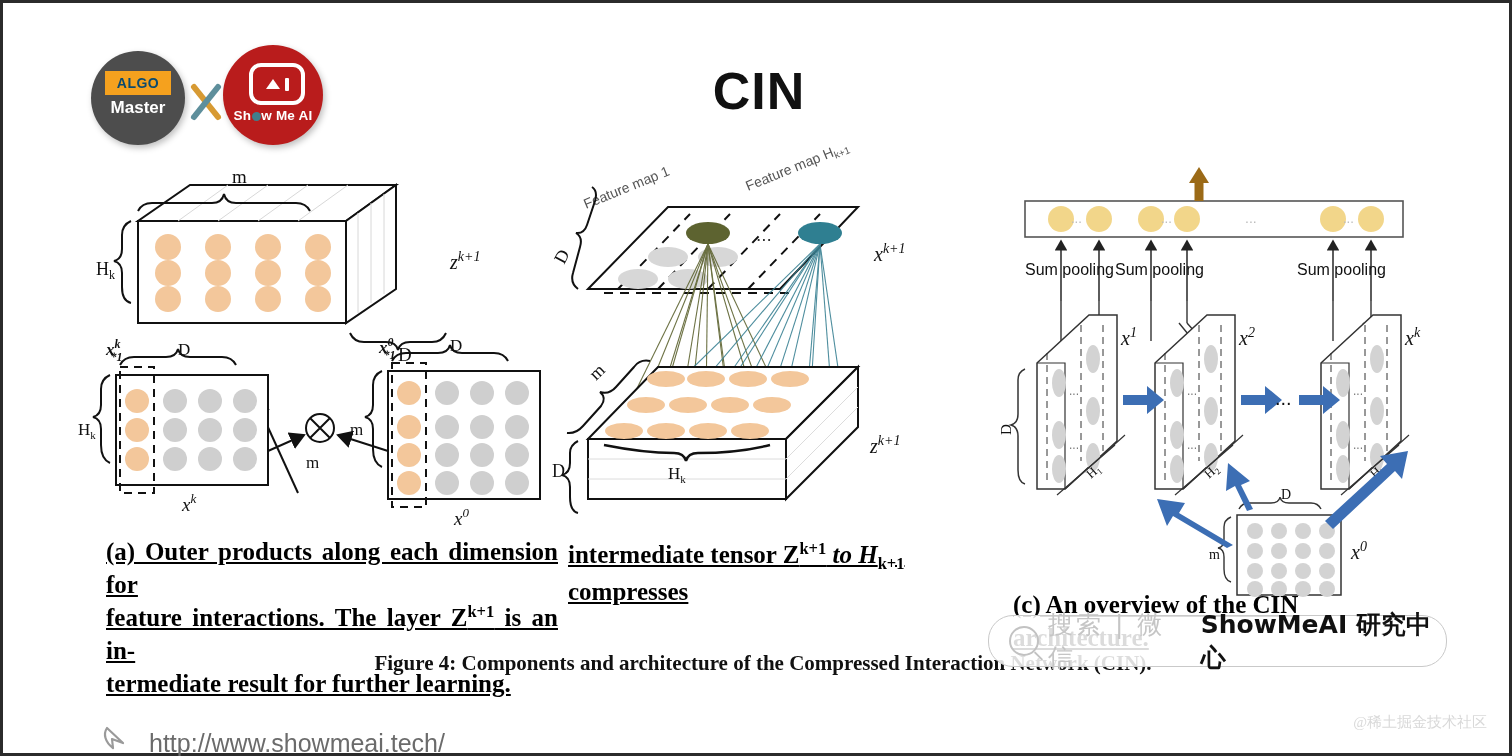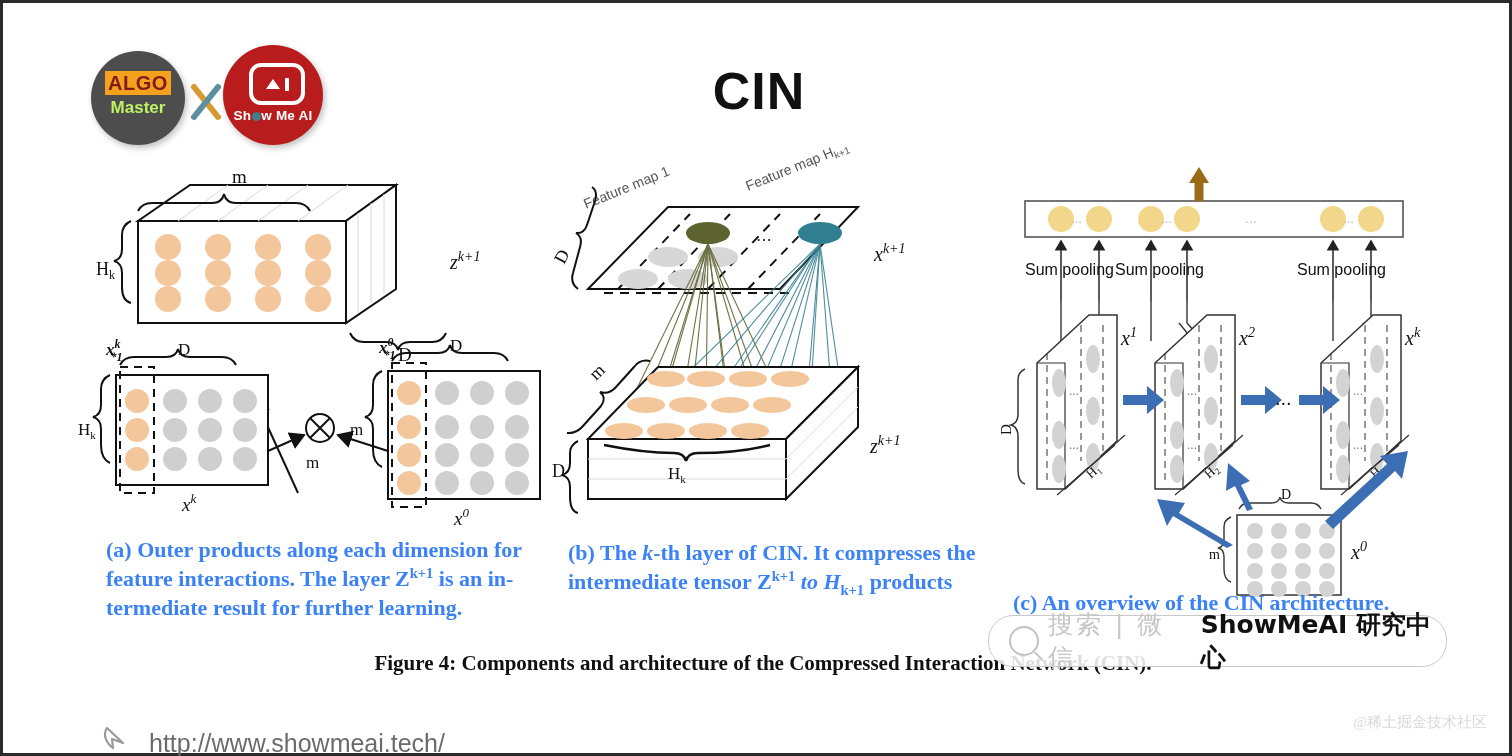--- a/index.html
+++ b/index.html
@@ -7,44 +7,44 @@
   #page{position:relative;width:1512px;height:756px;background:#ffffff;box-sizing:border-box;
         border:3px solid #2b2b2b;}
   .abs{position:absolute;}
   
   #logo-block{left:88px;top:42px;width:232px;height:108px;}
   .logo-circle{position:absolute;border-radius:50%;}
   #algo-circle{left:0;top:6px;width:94px;height:94px;background:#4d4d4d;
       box-shadow:2px 3px 6px rgba(0,0,0,.25);}
   #algo-badge{position:absolute;left:14px;top:20px;width:66px;height:24px;background:#f5a11e;
       display:flex;align-items:center;justify-content:center;}
-  #algo-badge span{font-size:20px;font-weight:bold;color:#7f1d1d;letter-spacing:.5px;
+  #algo-badge span{font-size:14px;font-weight:bold;color:#0c4a6e;letter-spacing:.5px;
       font-family:"Liberation Sans",sans-serif;}
-  #algo-master{position:absolute;left:0;top:47px;width:94px;text-align:center;color:#bef264;
+  #algo-master{position:absolute;left:0;top:47px;width:94px;text-align:center;color:#ffffff;
       font-size:17px;font-weight:bold;font-family:"Liberation Sans",sans-serif;}
   #x-mark{position:absolute;left:100px;top:40px;width:30px;height:34px;}
   #smai-circle{left:132px;top:0;width:100px;height:100px;background:#b91c1c;
       box-shadow:2px 3px 6px rgba(0,0,0,.25);}
   #smai-robot{position:absolute;left:26px;top:18px;width:48px;height:34px;border:4px solid #fff;
       border-radius:12px;display:flex;align-items:center;justify-content:center;gap:5px;}
   #smai-robot .caret{width:0;height:0;border-left:7px solid transparent;border-right:7px solid transparent;
       border-bottom:10px solid #ffffff;}
   #smai-robot .bar{width:4px;height:13px;background:#ffffff;border-radius:1px;}
   #smai-neck{position:absolute;left:36px;top:56px;width:28px;height:4px;background:#fff;border-radius:2px;}
   #smai-text{position:absolute;left:0;top:63px;width:100px;text-align:center;color:#fff;
       font-size:13.5px;font-weight:bold;letter-spacing:.2px;}
   #smai-text .eye{display:inline-block;width:9px;height:9px;border-radius:50%;
       background:#3f7f8c;vertical-align:-1px;margin:0 .5px;}
   
   #title{left:0;top:58px;width:1512px;text-align:center;font-size:52px;font-weight:bold;
      color:#111;letter-spacing:1px;font-family:"Liberation Sans",sans-serif;}
   
   #figure{left:95px;top:160px;width:1330px;height:520px;}
   .cap{position:absolute;font-family:"Liberation Serif",serif;font-weight:bold;
-      font-size:22px;color:#3b82f6;line-height:1.32;}
+      font-size:25px;color:#000000;line-height:1.32;text-decoration:underline;}
   #cap-a{left:8px;top:372px;width:452px;text-align:justify;}
   #cap-b{left:470px;top:375px;width:430px;}
   #cap-c{left:915px;top:425px;width:420px;text-align:left;}
   #fig-caption{left:0;top:488px;width:1330px;text-align:center;font-family:Liberation Serif, serif;
       font-weight:bold;font-size:21px;color:#111;}
   sup.s{font-size:.66em;vertical-align:super;}
   sub.s{font-size:.66em;vertical-align:sub;}
   .it{font-style:italic;}
   
   #wm-pill{left:985px;top:612px;width:437px;height:50px;border:1.6px solid #c9c9c9;border-radius:25px;
@@ -303,22 +303,21 @@
 
       <path d="M20 272 q-8 4 -8 12 v10 q0 10 -8 12 q8 2 8 12 v10 q0 14 8 16" stroke="#111" stroke-width="2" fill="none"></path>
       <text x="-6" y="308" font-size="18" fill="#111" class="mt">D</text>
 
       <path d="M46 276 q40 8 70 8 q10 0 12 8 q2 -8 12 -8 q40 0 72 -8" stroke="#111" stroke-width="2.4" fill="none"></path>
       <text x="110" y="310" font-size="17" fill="#111" class="mt">H<tspan font-size="11" dy="4">k</tspan></text>
       <text x="312" y="284" font-size="20" fill="#111" class="mt" font-style="italic">z<tspan font-size="14" dy="-8">k+1</tspan></text>
     </svg>
 
     <div class="cap" id="cap-b">
-      <div><span>(b) The </span><span class="it">k</span><span>-th layer of CIN. It compresses the</span></div>
-      <div><span>intermediate tensor Z</span><sup class="s">k+1</sup><span class="it"> to H</span><sub class="s">k+1</sub><span> products</span></div>
+      <div><span>intermediate tensor Z</span><sup class="s">k+1</sup><span class="it"> to H</span><sub class="s">k+1</sub><span> compresses</span></div>
     </div>
 
     <svg class="abs" style="left:905px;top:10px;" width="430" height="420" viewBox="0 0 430 420">
       <defs>
         <marker id="ar2" markerWidth="8" markerHeight="8" refX="6" refY="4" orient="auto">
           <path d="M0,0 L7,4 L0,8 z" fill="#222"></path>
         </marker>
       </defs>
 
       <rect x="22" y="28" width="378" height="36" fill="#fff" stroke="#555" stroke-width="1.6"></rect>

